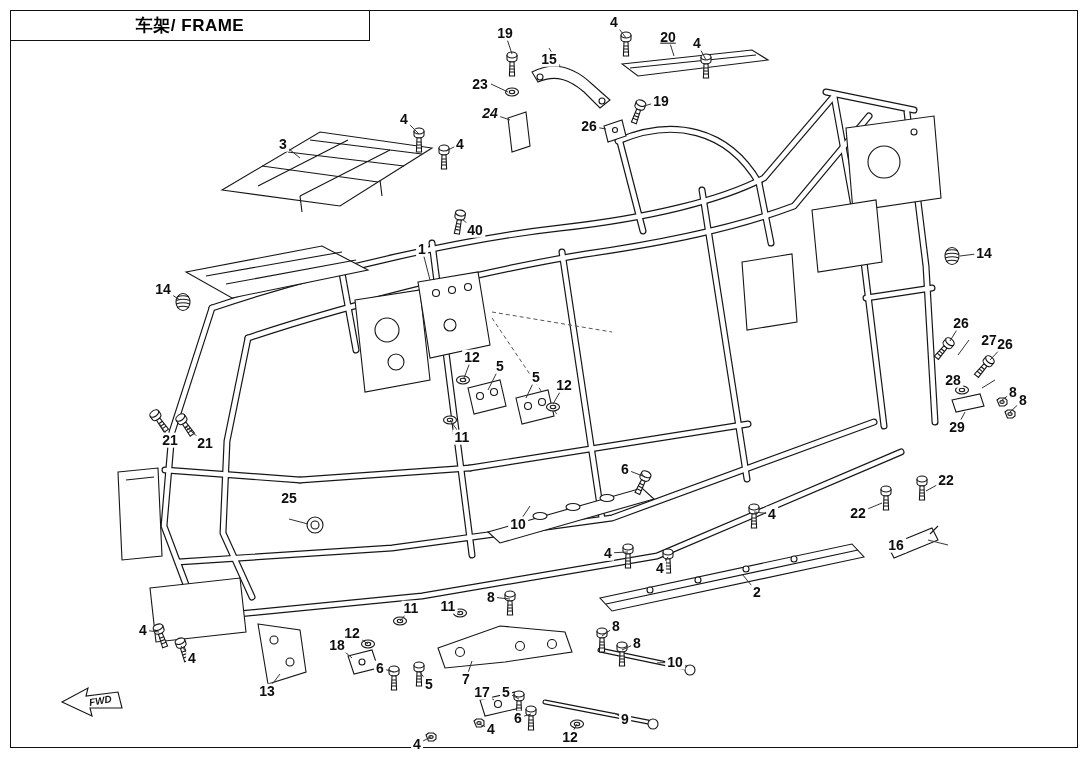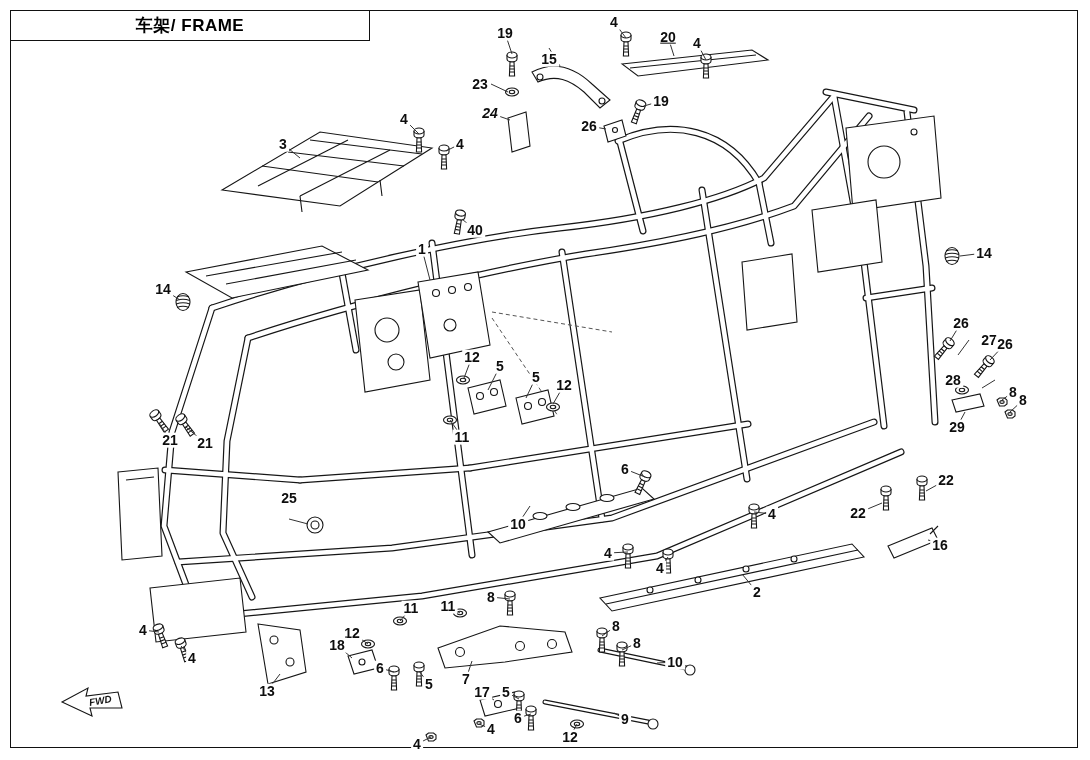--- a/index.html
+++ b/index.html
@@ -363,21 +363,21 @@
       <span class="callout" style="left: 564px; top: 385px;">12</span>
       <span class="callout" style="left: 462px; top: 437px;">11</span>
       <span class="callout" style="left: 170px; top: 440px;">21</span>
       <span class="callout" style="left: 205px; top: 443px;">21</span>
       <span class="callout" style="left: 625px; top: 469px;">6</span>
       <span class="callout" style="left: 289px; top: 498px;">25</span>
       <span class="callout" style="left: 518px; top: 524px;">10</span>
       <span class="callout" style="left: 772px; top: 514px;">4</span>
       <span class="callout" style="left: 946px; top: 480px;">22</span>
       <span class="callout" style="left: 858px; top: 513px;">22</span>
-      <span class="callout" style="left: 940px; top: 545px;">16</span>
+      <span class="callout" style="left: 896px; top: 545px;">16</span>
       <span class="callout" style="left: 757px; top: 592px;">2</span>
       <span class="callout" style="left: 608px; top: 553px;">4</span>
       <span class="callout" style="left: 660px; top: 568px;">4</span>
       <span class="callout" style="left: 491px; top: 597px;">8</span>
       <span class="callout" style="left: 411px; top: 608px;">11</span>
       <span class="callout" style="left: 448px; top: 606px;">11</span>
       <span class="callout" style="left: 352px; top: 633px;">12</span>
       <span class="callout" style="left: 337px; top: 645px;">18</span>
       <span class="callout" style="left: 616px; top: 626px;">8</span>
       <span class="callout" style="left: 637px; top: 643px;">8</span>

